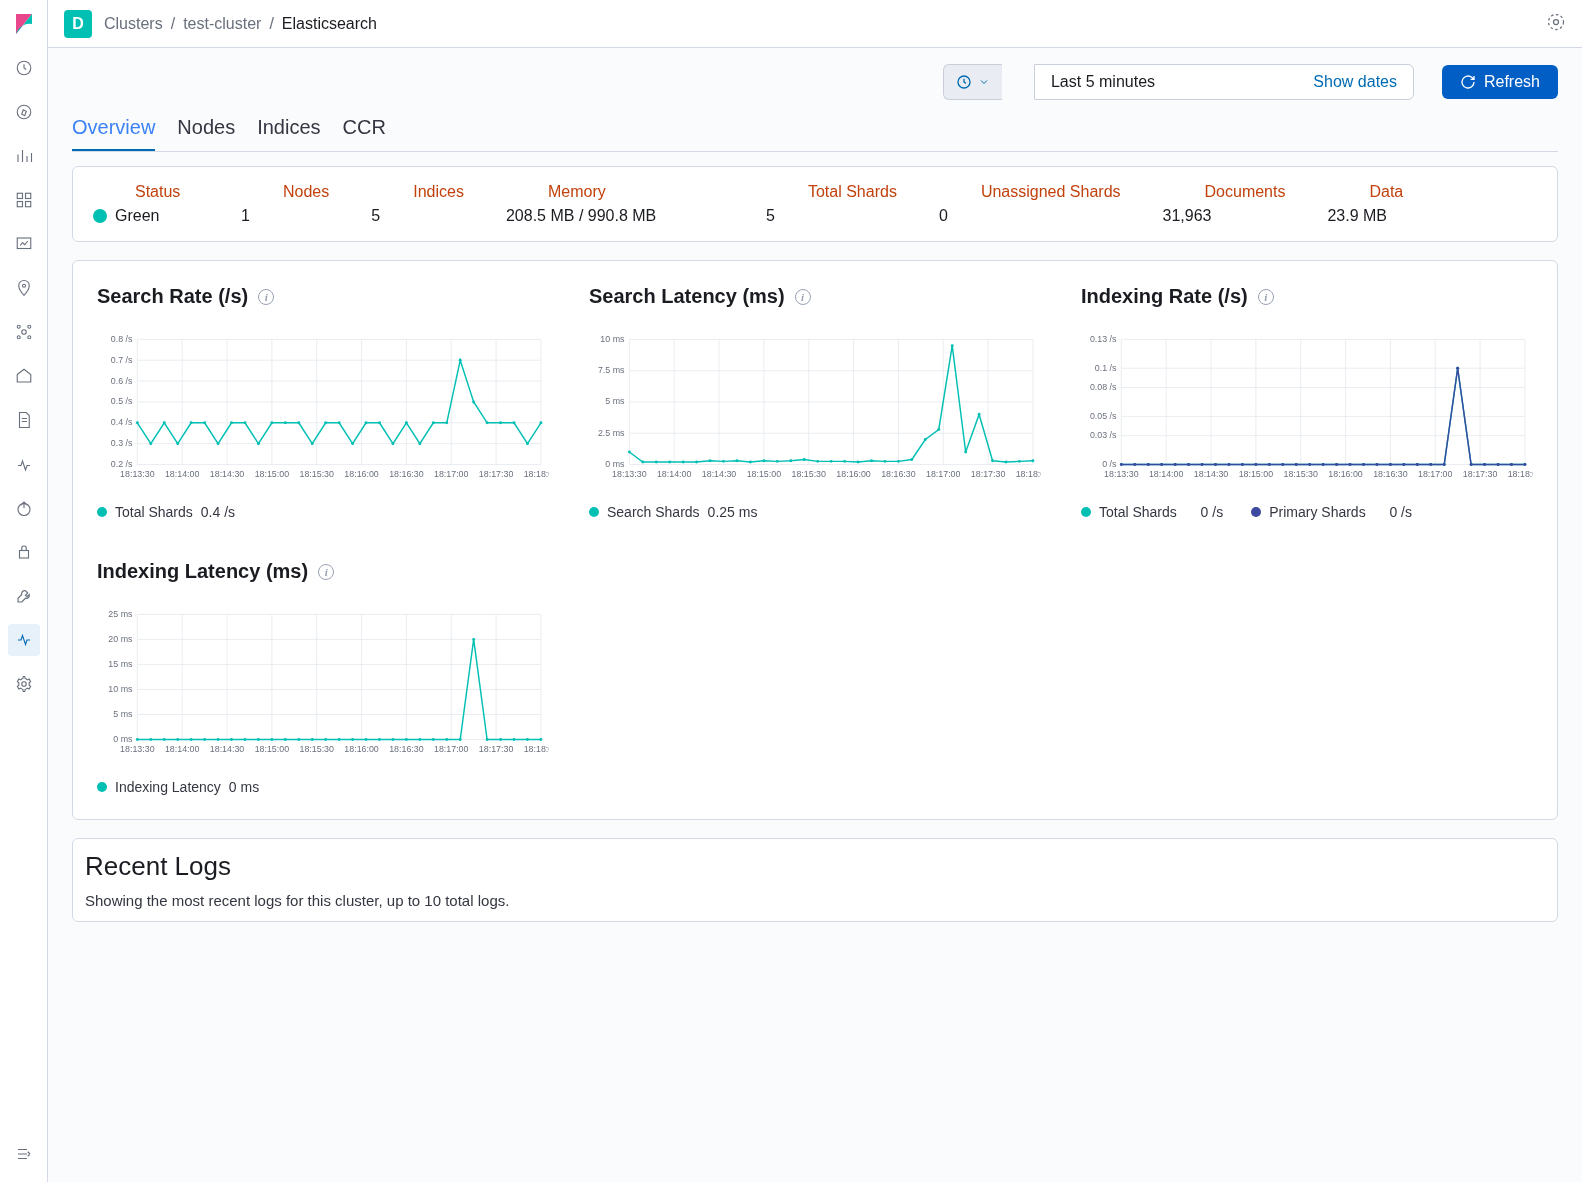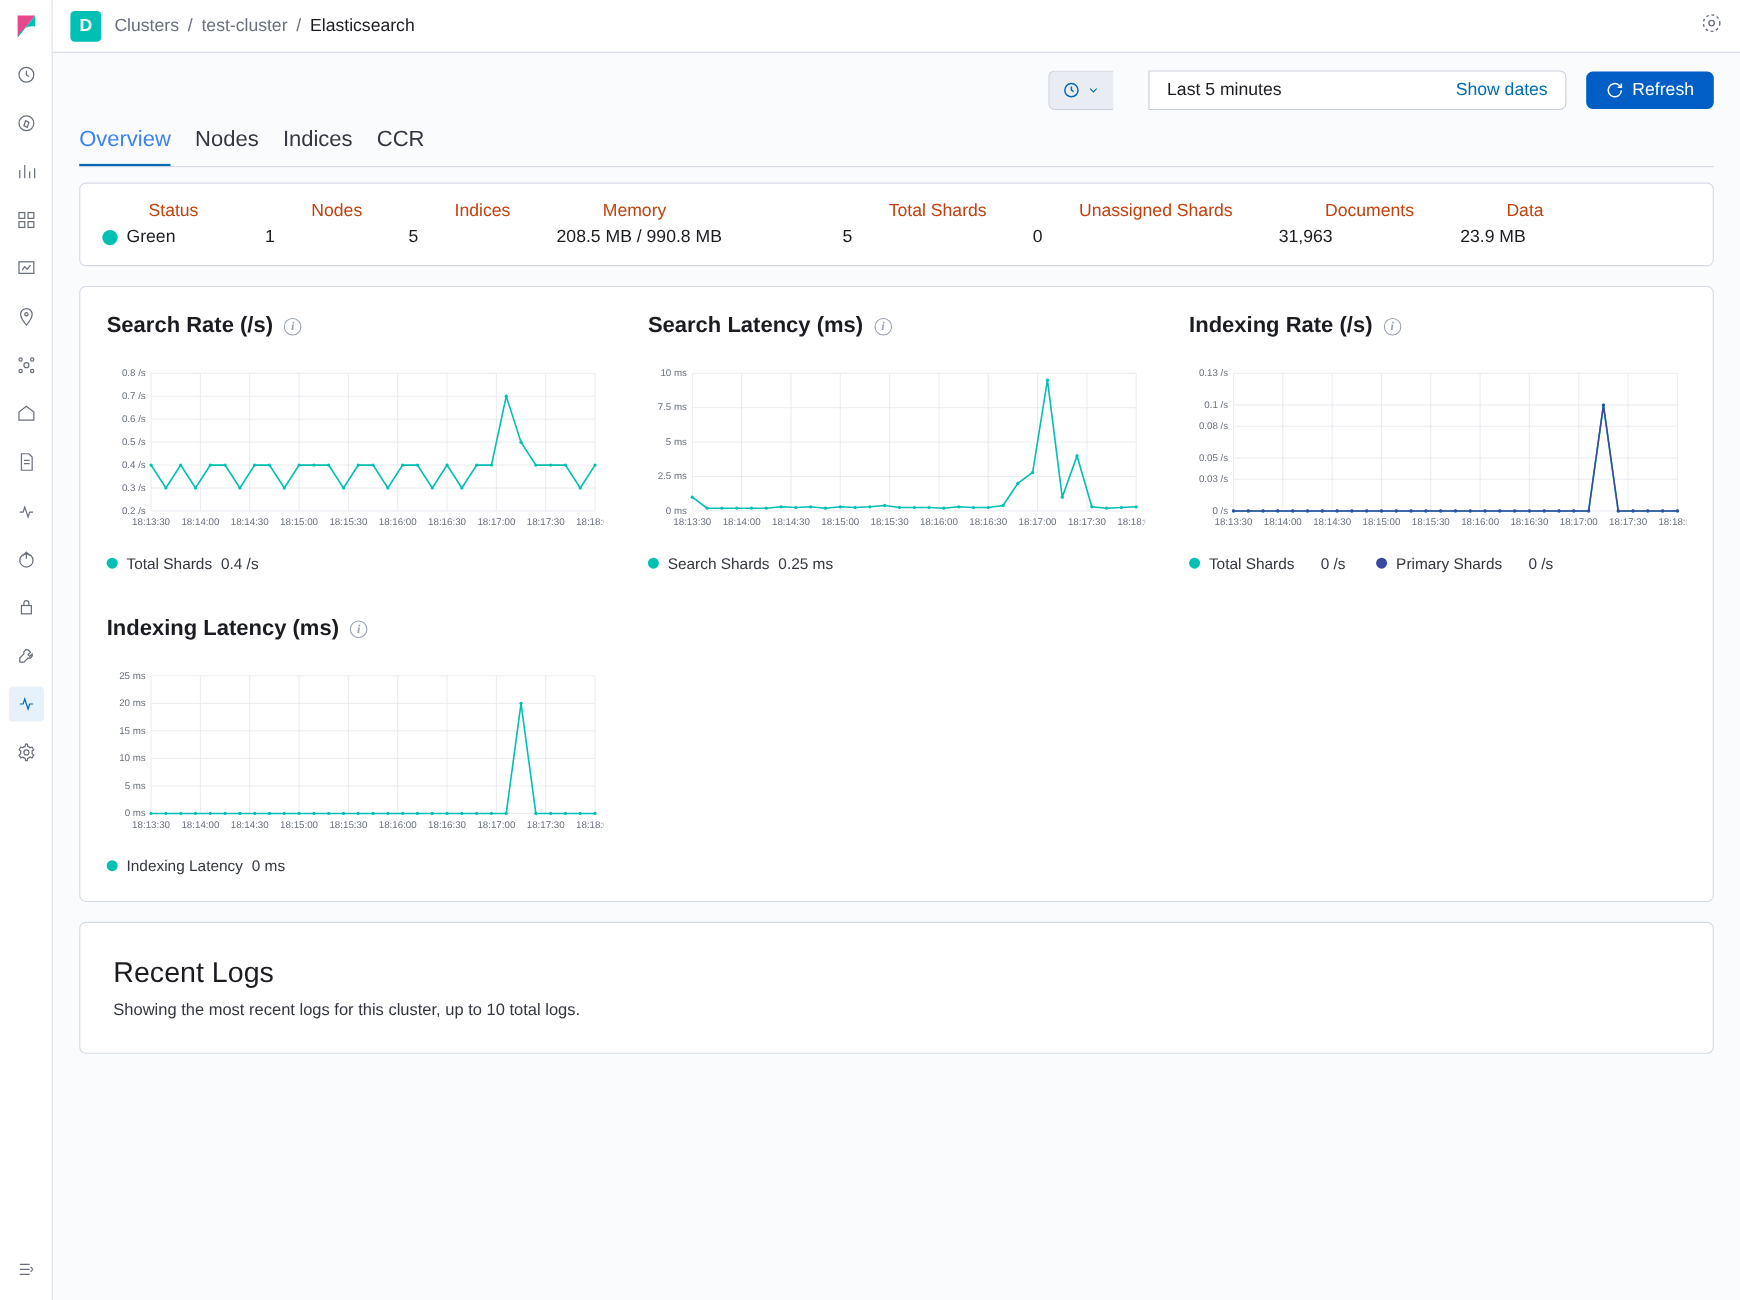--- a/index.html
+++ b/index.html
@@ -16,41 +16,41 @@
 .breadcrumb { display: flex; align-items: center; gap: 8px; color: #69707d; font-size: 16px; justify-content: space-between; }
 .breadcrumb a { color: #69707d; text-decoration: none; }
 .breadcrumb strong { color: #1a1c21; font-weight: 400; }
 .topbar-right { margin-left: auto; color: #69707d; }
 .content { padding: 16px 24px; }
 .toolbar { display: flex; align-items: center; gap: 8px; margin-bottom: 16px; }
 .timerange { margin-left: auto; display: flex; align-items: stretch; gap: 32px; }
 .tr-icon { background: #e9edf3; border: 1px solid #c9cfda; border-right: none; padding: 8px 12px; border-radius: 6px 0 0 6px; display: flex; align-items: center; gap: 6px; color: #006bb4; }
 .tr-body { border: 1px solid #c9cfda; padding: 8px 16px; background: #fff; display: flex; align-items: center; gap: 24px; min-width: 380px; border-radius: 0 6px 6px 0; }
 .tr-body .showdates { margin-left: auto; color: #006bb4; cursor: pointer; }
-.refresh-btn { margin-left: 10px; background: #005ec4; color: #fff; border: none; padding: 8px 18px; border-radius: 6px; font-size: 16px; display: flex; align-items: center; gap: 8px; cursor: pointer; }
+.refresh-btn { margin-left: 20px; background: #005ec4; color: #fff; border: none; padding: 8px 18px; border-radius: 6px; font-size: 16px; display: flex; align-items: center; gap: 8px; cursor: pointer; }
 .tabs { display: flex; gap: 22px; border-bottom: 1px solid #d3dae6; margin-bottom: 14px; }
 .tab { padding: 0 0 10px 0; font-size: 20px; color: #343741; cursor: pointer; }
 .tab.active { color: #3b82f6; border-bottom: 2px solid #006bb4; }
 .statscard { background: #fff; border: 1px solid #d3dae6; border-radius: 6px; padding: 16px 20px; display: flex; gap: 0; margin-bottom: 18px; }
 .stat { padding: 0 24px 0 0; }
 .stat + .stat { padding-left: 18px; }
 .stat-label { color: #c2410c; font-size: 16px; margin-bottom: 6px; margin-left: 42px; }
 .stat-value { font-size: 16px; font-weight: 400; display: flex; align-items: center; gap: 8px; }
 .status-dot { width: 14px; height: 14px; border-radius: 50%; background: #00bfb3; display: inline-block; }
 .chartscard { background: #fff; border: 1px solid #d3dae6; border-radius: 6px; padding: 24px; margin-bottom: 18px; }
 .charts-grid { display: grid; grid-template-columns: 1fr 1fr 1fr; gap: 40px 40px; }
 .chart-title { font-size: 20px; font-weight: 600; display: flex; align-items: center; gap: 10px; margin-bottom: 10px; }
 .info-icon { width: 16px; height: 16px; color: #98a2b3; border: 1px solid #98a2b3; border-radius: 50%; display: inline-flex; align-items: center; justify-content: center; font-size: 11px; font-style: italic; font-family: serif; }
 .chart-box { position: relative; }
 .chart-canvas { width: 100%; height: 180px; display: block; }
 .chart-legend { display: flex; align-items: center; gap: 8px; font-size: 14px; color: #343741; margin-top: 6px; }
 .chart-legend.double { gap: 28px; }
 .legend-dot { width: 10px; height: 10px; border-radius: 50%; display: inline-block; }
 .legend-item { display: inline-flex; align-items: center; gap: 8px; }
-.logs-card { background: #fff; border: 1px solid #d3dae6; border-radius: 6px; padding: 30px; }
+.logs-card { background: #fff; border: 1px solid #d3dae6; border-radius: 6px; padding: 12px; }
 .logs-title { font-size: 26px; font-weight: 400; margin-bottom: 10px; }
 .logs-sub { color: #343741; font-size: 15px; }
 svg text { font-size: 11px; fill: #69707d; }
 </style>
 </head>
 <body>
 
 <div class="app">
   <div class="sidebar">
     <div class="sidebar-logo">

